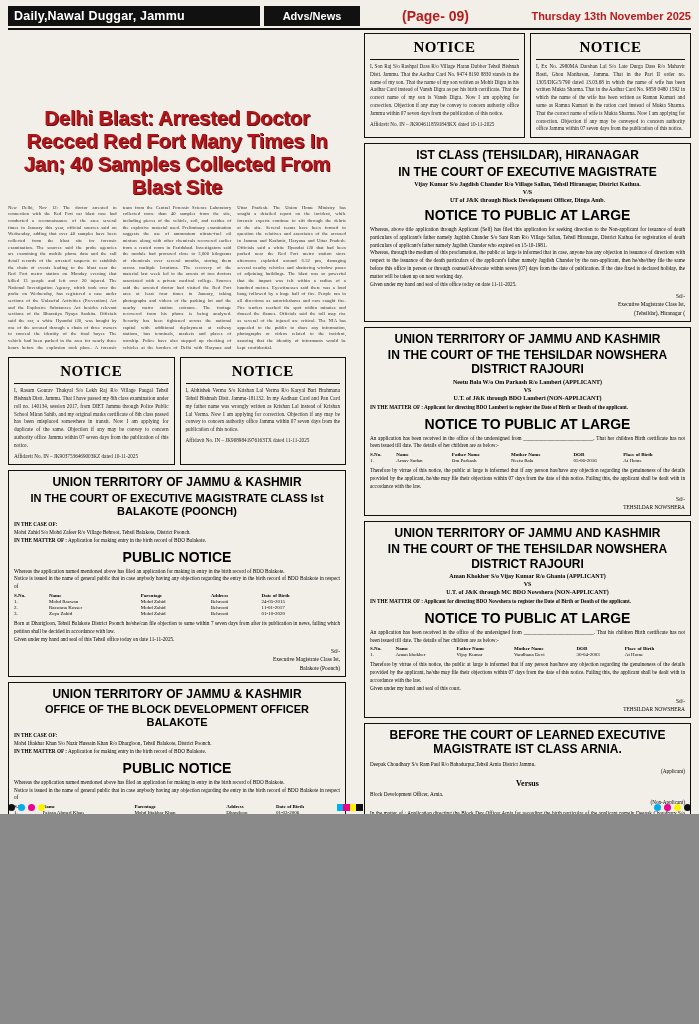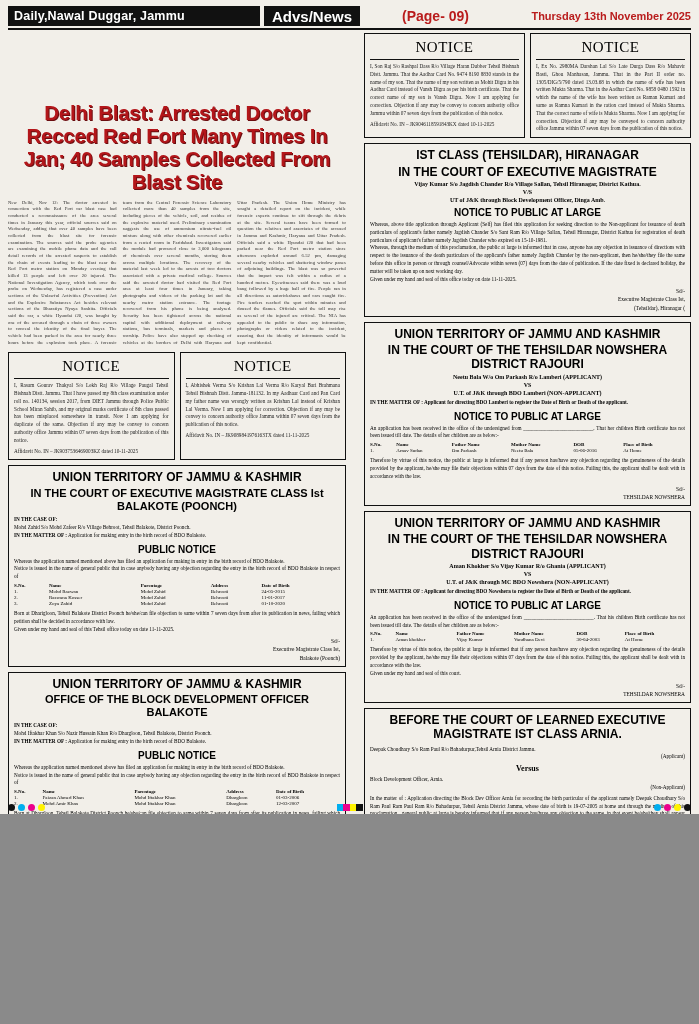--- a/index.html
+++ b/index.html
@@ -13,21 +13,21 @@
     margin-bottom:3px;
   }
   .mast-left{
     flex:0 0 240px;background:#111;color:#fff;font-family:"Liberation Sans",sans-serif;
     font-weight:bold;font-size:12.5px;padding:3px 6px;letter-spacing:.2px;
     display:flex;align-items:center;
   }
   .mast-mid{
     flex:0 0 96px;display:flex;align-items:center;justify-content:center;
     background:#111;color:#fff;font-family:"Liberation Sans",sans-serif;font-weight:bold;
-    font-size:15px;margin-left:4px;
+    font-size:11px;margin-left:4px;
   }
   .mast-page{
     flex:1;display:flex;align-items:center;justify-content:center;
     font-family:"Liberation Sans",sans-serif;font-weight:bold;font-size:14px;color:#b91c1c;
   }
   .mast-date{
     flex:0 0 180px;display:flex;align-items:center;justify-content:flex-end;
     font-family:"Liberation Sans",sans-serif;font-weight:bold;font-size:11px;color:#b91c1c;
   }
   .cols{display:flex;gap:18px;align-items:center;}
@@ -39,38 +39,38 @@
     text-align:center;margin:4px 0 6px 0;
     text-shadow:1px 1px 0 #6b0d10;
   }
   .bodytext{
     color:#2a2a2a;font-size:4.6px;line-height:1.45;text-align:justify;
     column-count:3;column-gap:6px;letter-spacing:.1px;
     word-spacing:1px;
   }
   .box{border:1px solid #111;padding:4px 5px;margin-bottom:5px;background:#f2efe9;}
   .notice-title{
-    text-align:center;font-family:"Liberation Serif",serif;font-weight:normal;
+    text-align:center;font-family:"Liberation Serif",serif;font-weight:bold;
     font-size:15px;letter-spacing:.5px;margin:1px 0 3px 0;
   }
   .rule{border-bottom:1px solid #111;margin:2px 0 3px 0;}
   .ntext{font-size:5.2px;line-height:1.5;text-align:justify;color:#1a1a1a;}
   .court-head{
     text-align:center;font-family:"Liberation Sans",sans-serif;font-weight:bold;
     font-size:12px;line-height:1.2;margin-bottom:2px;
   }
   .court-head2{
     text-align:center;font-family:"Liberation Sans",sans-serif;font-weight:bold;
     font-size:11px;line-height:1.2;margin-bottom:3px;
   }
   .party{text-align:center;font-size:6px;margin:2px 0;font-weight:bold;}
   .vs{text-align:center;font-size:6px;margin:1px 0;font-weight:bold;}
   .subhead{
     text-align:center;font-family:"Liberation Sans",sans-serif;font-weight:bold;
-    font-size:10px;margin:4px 0 3px 0;
+    font-size:14px;margin:4px 0 3px 0;
   }
   .small{font-size:5.2px;line-height:1.5;text-align:justify;}
   .sig{text-align:right;font-size:5.4px;line-height:1.5;margin-top:4px;}
   .sig .sd{font-size:5.4px;}
   table.tbl{width:100%;border-collapse:collapse;font-size:5px;margin:2px 0 3px 0;}
   table.tbl th,table.tbl td{text-align:left;padding:0 2px 1px 0;font-weight:normal;}
   table.tbl th{font-weight:bold;}
   .two{display:flex;gap:5px;}
   .two>div{flex:1;}
   .dots{

